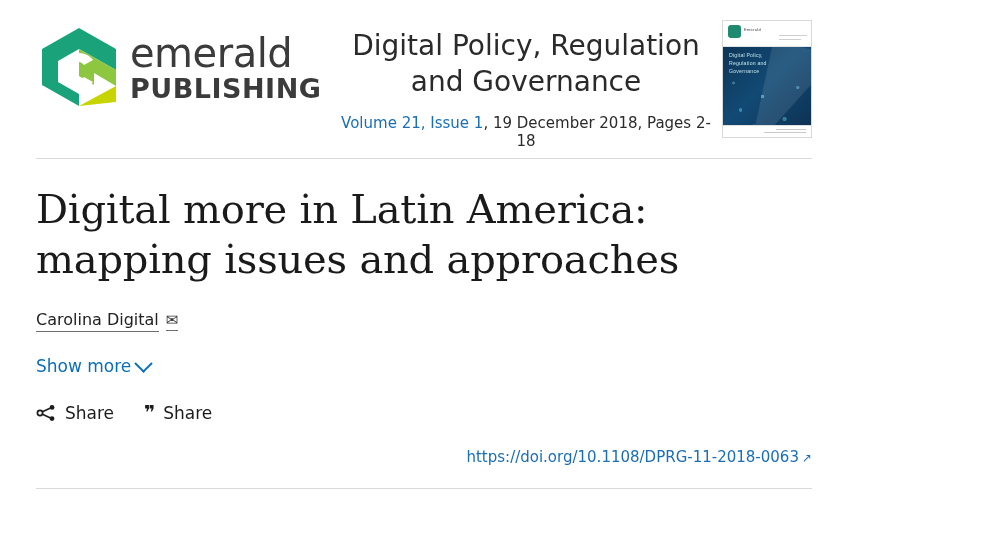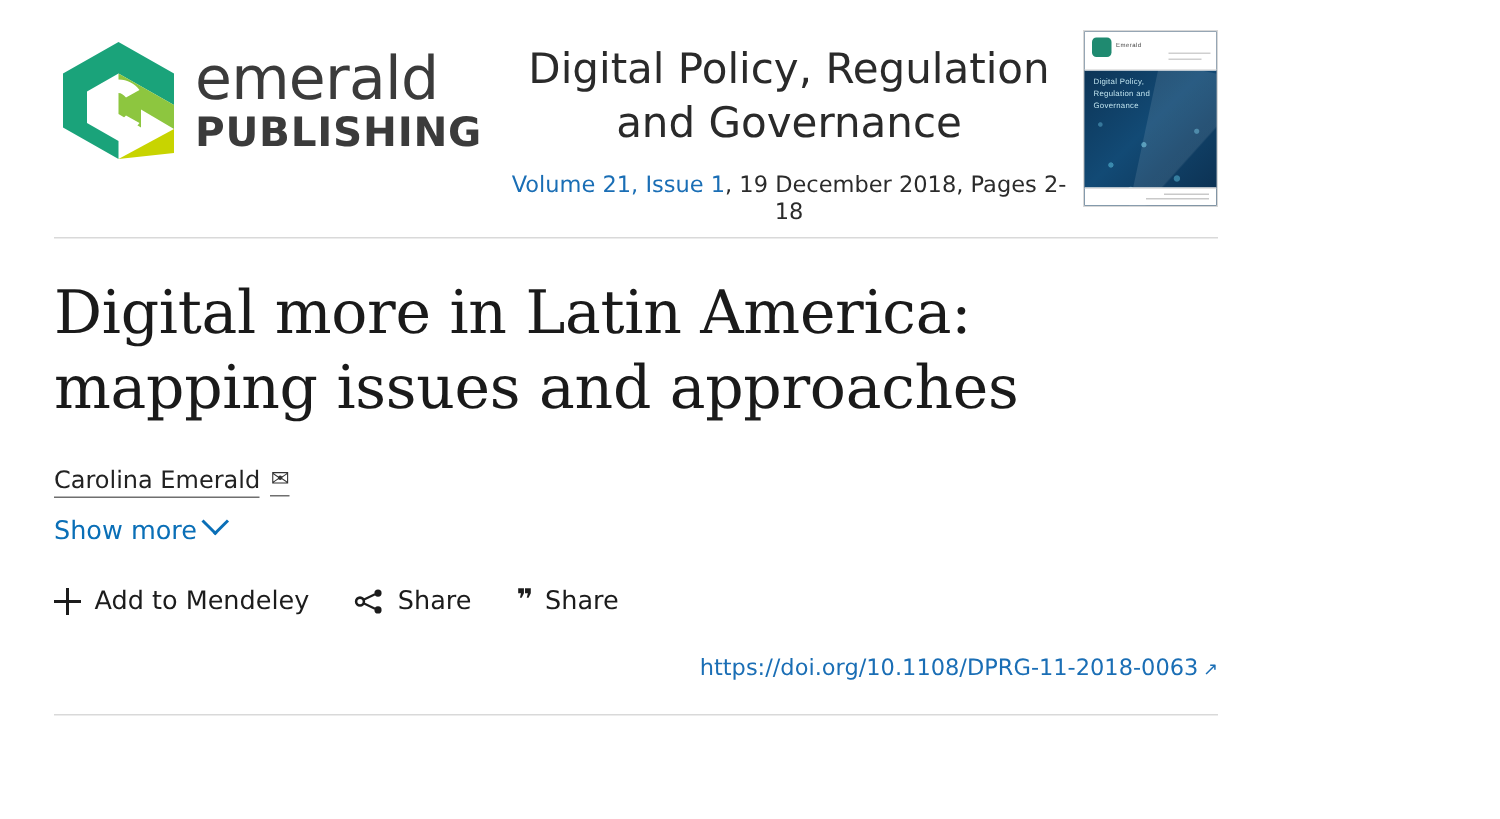--- a/index.html
+++ b/index.html
@@ -215,23 +215,23 @@
   }
   .envelope-icon {
     color: #333;
     font-size: 15px;
     line-height: 1;
     border-bottom: 1px solid #6f6f6f;
     padding-bottom: 3px;
   }
 
   .show-more {
-    margin-top: 12px;
+    margin-top: 24px;
     display: inline-flex;
-    align-items: flex-start;
+    align-items: center;
     gap: 6px;
     color: #0a6fb7;
     font-family: "DejaVu Sans", sans-serif;
     font-size: 17px;
     cursor: pointer;
   }
   .chev {
     display: inline-block;
     width: 13px; height: 13px;
     border-right: 2.3px solid #0a6fb7;
@@ -348,35 +348,31 @@
     </div>
   </div>
 
   <div class="hr"></div>
 
   <div class="article">
 
     <h1 class="article-title">Digital more in Latin America: mapping issues and approaches</h1>
 
     <div class="authors">
-      <span class="author-name">Carolina Emerald</span>
+      <span class="author-name">Carolina Digital</span>
       <span class="envelope-icon">✉</span>
     </div>
 
     <div class="show-more">
       <span>Show more</span>
       <span class="chev"></span>
     </div>
 
     <div class="actions">
 
-      <div class="action">
-        <span class="plus-icon"></span>
-        <span>Add to Mendeley</span>
-      </div>
 
       <div class="action">
         <span class="share-icon">
           <svg width="20" height="18" viewBox="0 0 20 18" aria-hidden="true">
             <circle cx="4" cy="9" r="2.6" fill="none" stroke="#1c1c1c" stroke-width="1.7"></circle>
             <circle cx="16" cy="3.4" r="2.4" fill="#1c1c1c"></circle>
             <circle cx="16" cy="14.6" r="2.4" fill="#1c1c1c"></circle>
             <line x1="6.4" y1="7.8" x2="14" y2="4.2" stroke="#1c1c1c" stroke-width="1.5"></line>
             <line x1="6.4" y1="10.2" x2="14" y2="13.8" stroke="#1c1c1c" stroke-width="1.5"></line>
           </svg>

